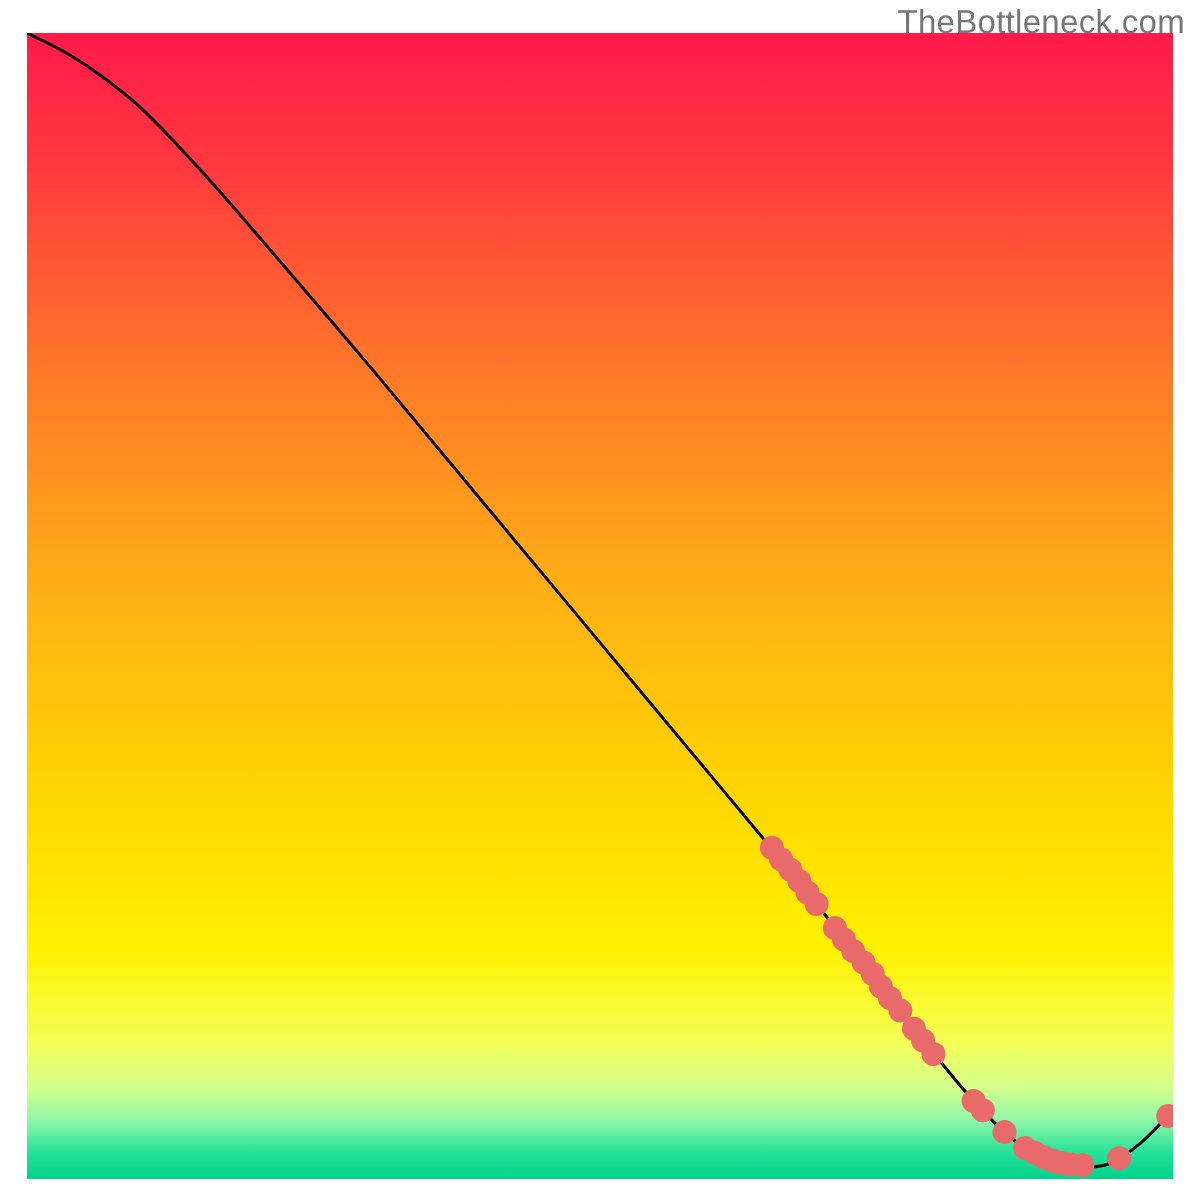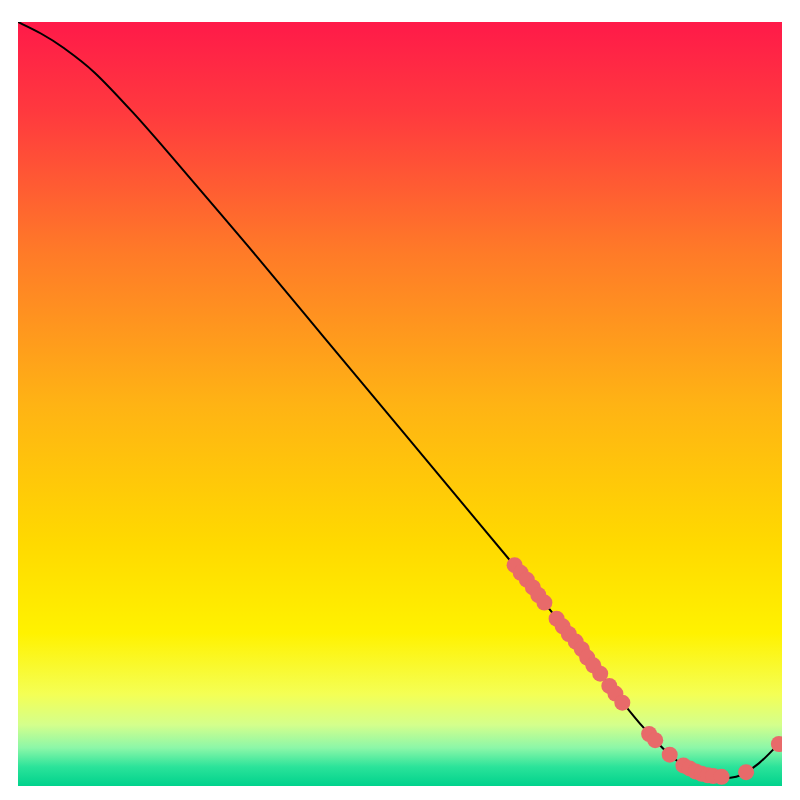--- a/index.html
+++ b/index.html
@@ -41,20 +41,21 @@
     position: absolute;
     inset: 0;
     width: 764px;
     height: 764px;
   }
 </style>
 </head>
 <body>
 
 <div class="stage">
+  <div class="watermark">TheBottleneck.com</div>
 
   <div class="plot">
 
     <svg class="gradient" viewBox="0 0 764 764" preserveAspectRatio="none">
       <defs>
         <linearGradient id="bg" x1="0" y1="0" x2="0" y2="1">
             <stop offset="0.00%" stop-color="#ff1a49"></stop>
             <stop offset="12.00%" stop-color="#ff3a3e"></stop>
             <stop offset="30.00%" stop-color="#ff7a28"></stop>
             <stop offset="50.00%" stop-color="#ffb314"></stop>

